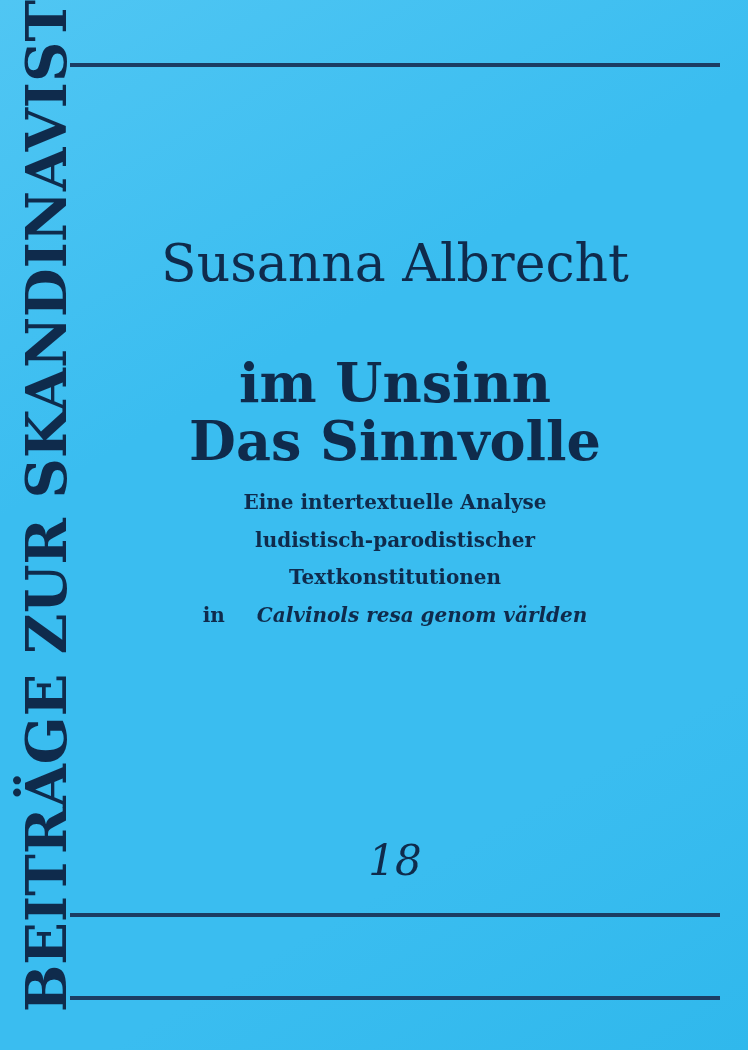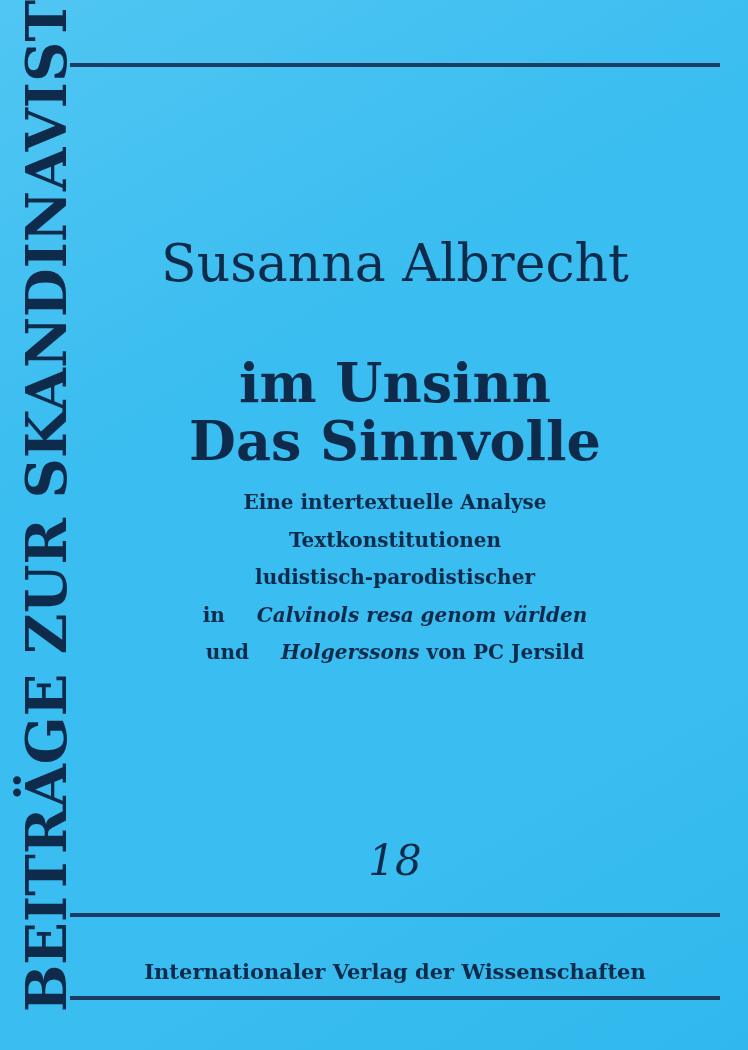--- a/index.html
+++ b/index.html
@@ -103,28 +103,26 @@
 
   <div class="centered author">Susanna Albrecht</div>
 
   <div class="centered title">
     <div>im Unsinn</div>
     <div>Das Sinnvolle</div>
   </div>
 
   <div class="centered subtitle">
     <div>Eine intertextuelle Analyse</div>
+    <div>ludistisch-parodistischer</div>
     <div>Textkonstitutionen</div>
-    <div>ludistisch-parodistischer</div>
     <div><span>in </span><em>Calvinols resa genom världen</em></div>
-    <div><span>und </span><em>Holgerssons</em><span> von PC Jersild</span></div>
   </div>
 
   <div class="centered volume">18</div>
 
   <div class="rule rule-mid"></div>
 
 
-  <div class="centered publisher-sub">Internationaler Verlag der Wissenschaften</div>
 
   <div class="rule rule-bottom"></div>
 
 </div>
 
 </body></html>

